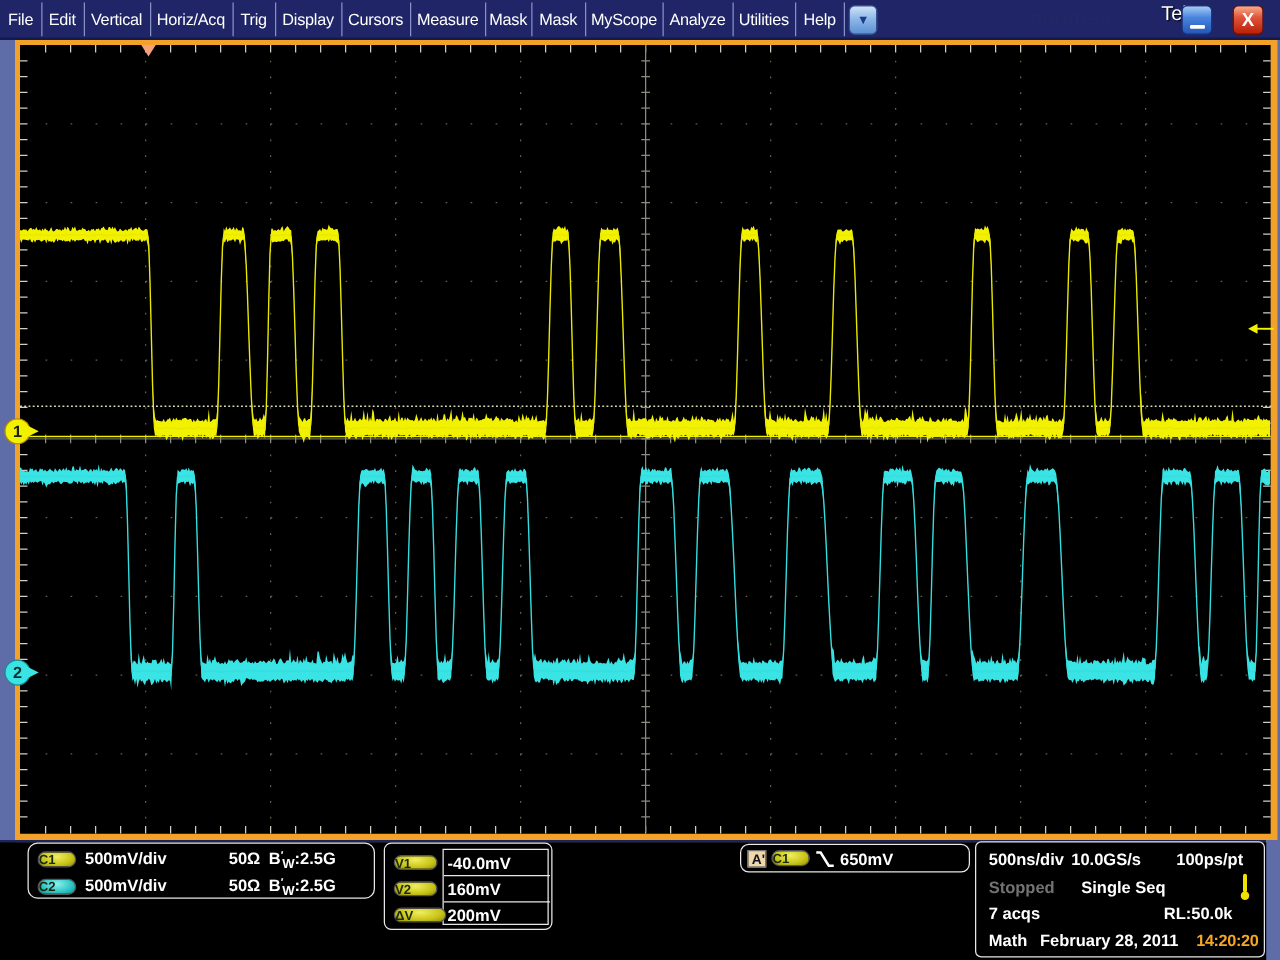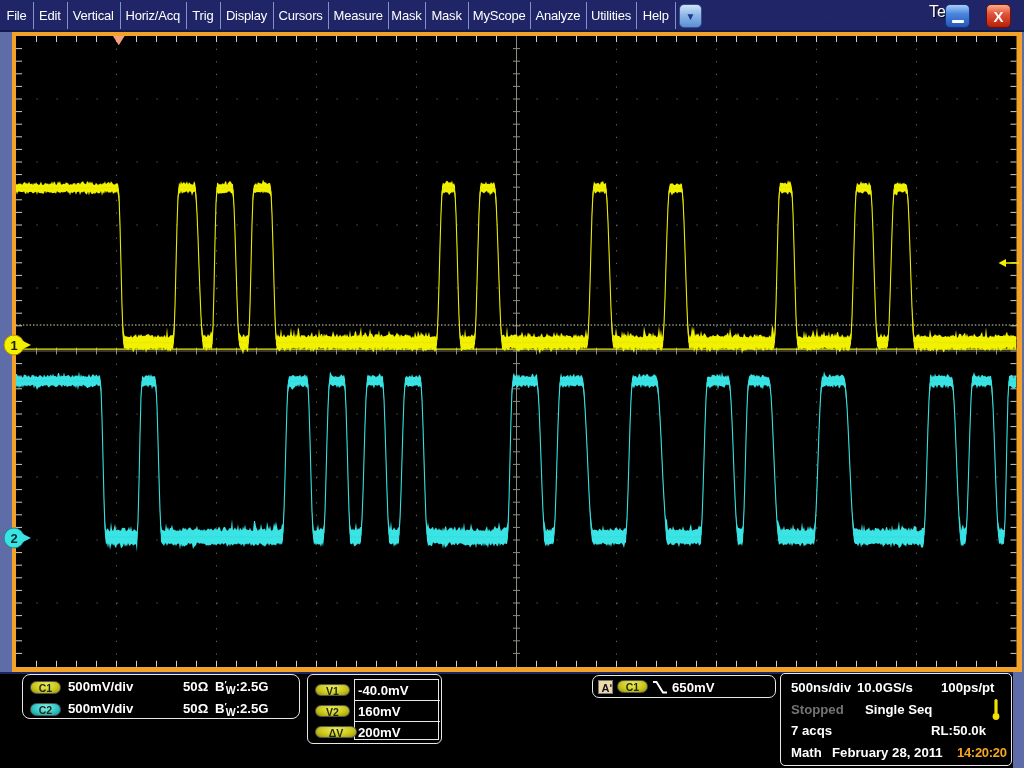--- a/index.html
+++ b/index.html
@@ -18,21 +18,21 @@
 background:linear-gradient(#a8cdf4,#4a86e0 40%,#2356b8);border:1px solid #17337a}
 #minbtn div{position:absolute;left:6px;top:15px;width:12px;height:3px;background:#fff;border-radius:1px}
 #closebtn{position:absolute;left:986px;top:4px;width:25px;height:24px;border-radius:5px;
 background:linear-gradient(#f5b08e,#e2543a 40%,#b81f08);border:1px solid #701005;
 color:#fff;font-weight:bold;font-size:15px;text-align:center;line-height:23px}
 #scope{position:absolute;left:0;top:32px}
 #bottom{position:absolute;left:0;top:674px;width:1024px;height:94px;background:#000}
 #bluebr{position:absolute;left:1013px;top:672px;width:11px;height:96px;background:#5e6da8}
 .rbox{position:absolute;border:1.5px solid #e8e8e8;border-radius:8px;background:#000}
 .badge{position:absolute;border-radius:7px;font-size:10.5px;font-weight:bold;color:#1a2a10;
-text-align:center}
+}
 .wt{color:#fff;font-weight:bold;font-size:13.2px;position:absolute;white-space:nowrap}
 #darkline{position:absolute;left:0;top:672px;width:1013px;height:2px;background:#1c2560}
 </style></head>
 <body>
 <div id="menubar">
     <div class="mi" style="left:0.0px;width:33.0px">File</div>
     <div class="sep" style="left:33.0px"></div>
     <div class="mi" style="left:33.0px;width:33.5px">Edit</div>
     <div class="sep" style="left:66.5px"></div>
     <div class="mi" style="left:66.5px;width:53.5px">Vertical</div>

